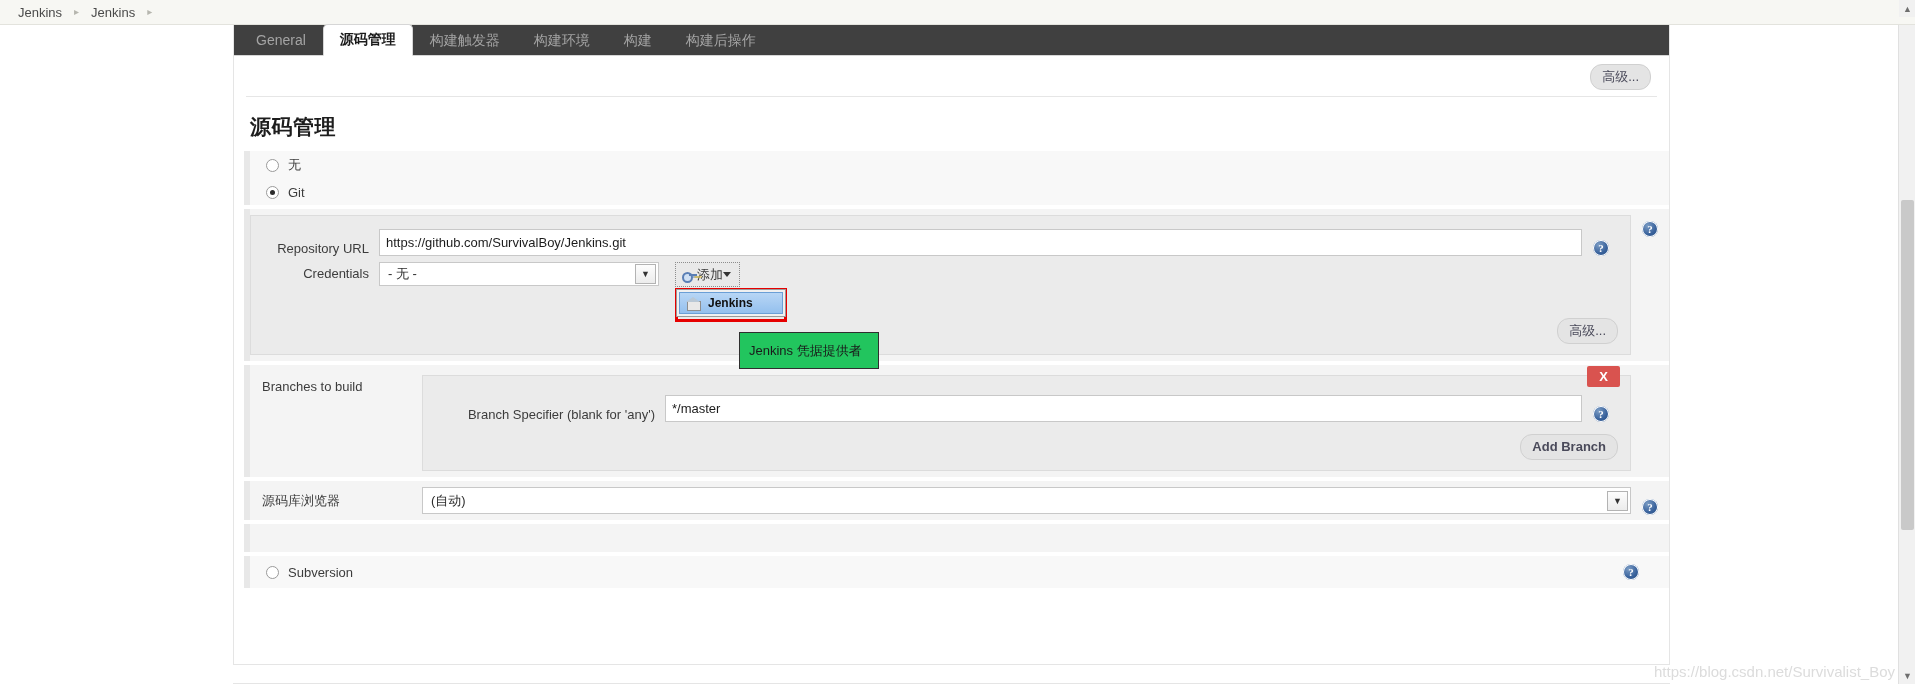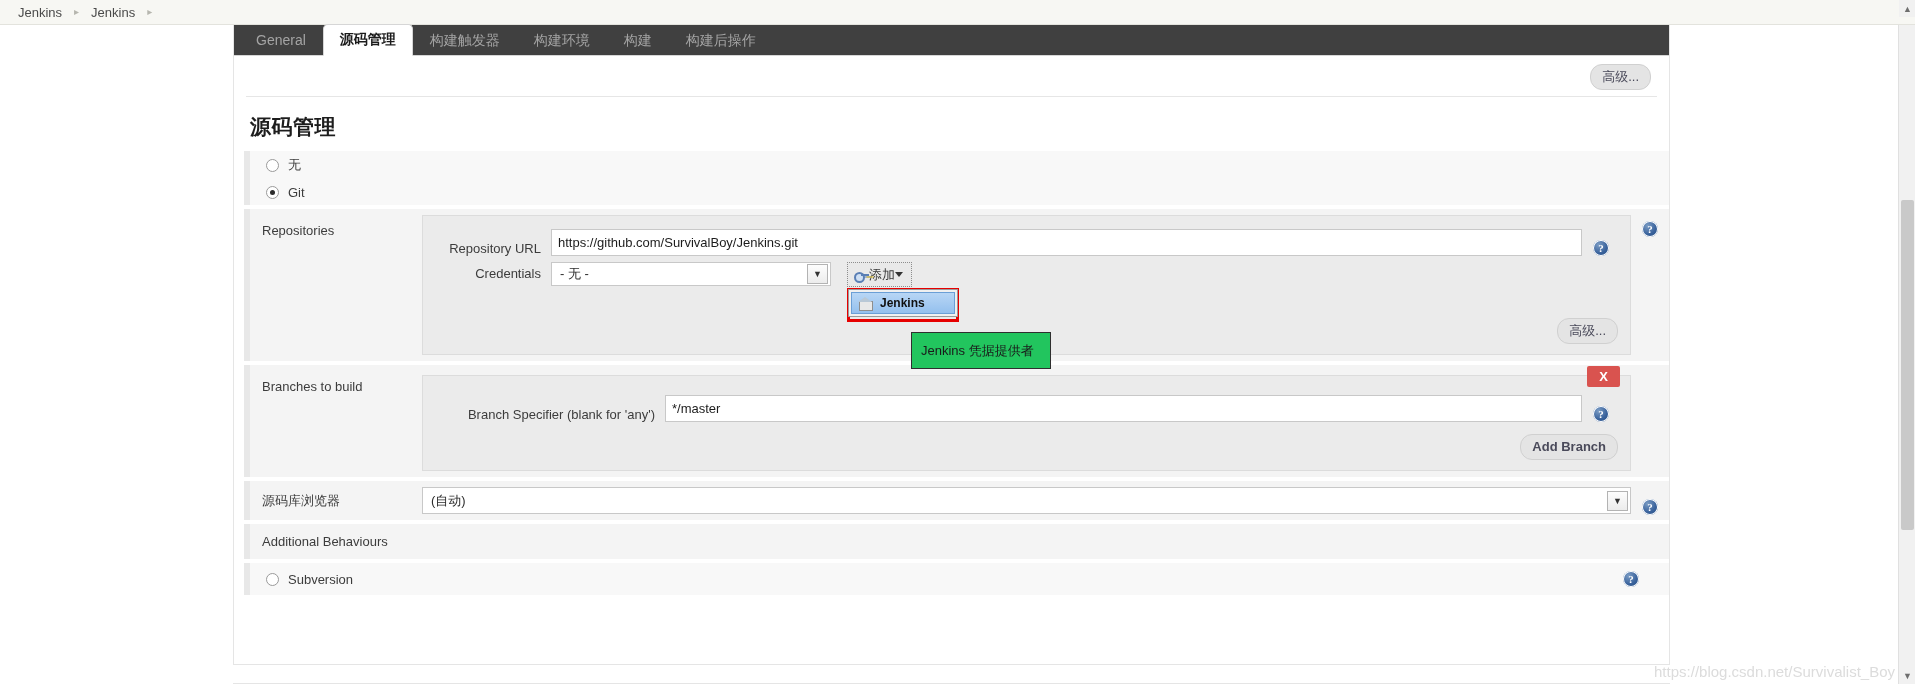--- a/index.html
+++ b/index.html
@@ -523,21 +523,20 @@
         <span class="radio-mark"></span>
         <span class="radio-label">无</span>
       </div>
 
       <div class="radio-row plain">
         <span class="radio-mark checked"></span>
         <span class="radio-label">Git</span>
       </div>
 
       <div class="form-row" style="margin-top:4px;">
-        <div class="row-label">Repositories</div>
         <div class="row-body">
           <div class="nested-block">
 
             <div class="sub-row">
               <div class="sub-label w-repo">Repository URL</div>
               <input class="text" type="text" value="https://github.com/SurvivalBoy/Jenkins.git" style="">
               <div class="help-col">
                 <div class="help-icon">?</div>
               </div>
             </div>
@@ -619,21 +618,20 @@
             <span class="sel-text">(自动)</span>
             <span class="sel-arrow">▼</span>
           </div>
         </div>
         <div class="help-col">
           <div class="help-icon">?</div>
         </div>
       </div>
 
       <div class="form-row" style="margin-top:4px; align-items:center; background:#f4f4f4;">
-        <div class="row-label" style="padding-top:10px; padding-bottom:10px; width:190px; flex:0 0 190px;">Additional Behaviours</div>
         <div class="help-col" style="visibility:hidden;">
           <div class="help-icon">?</div>
         </div>
       </div>
 
       <div class="radio-row plain" style="margin-top:4px; padding-top:8px; padding-bottom:8px;">
         <span class="radio-mark"></span>
         <span class="radio-label">Subversion</span>
         <span style="flex:1 1 auto;"></span>
         <span class="help-icon" style="margin-right:30px;">?</span>

